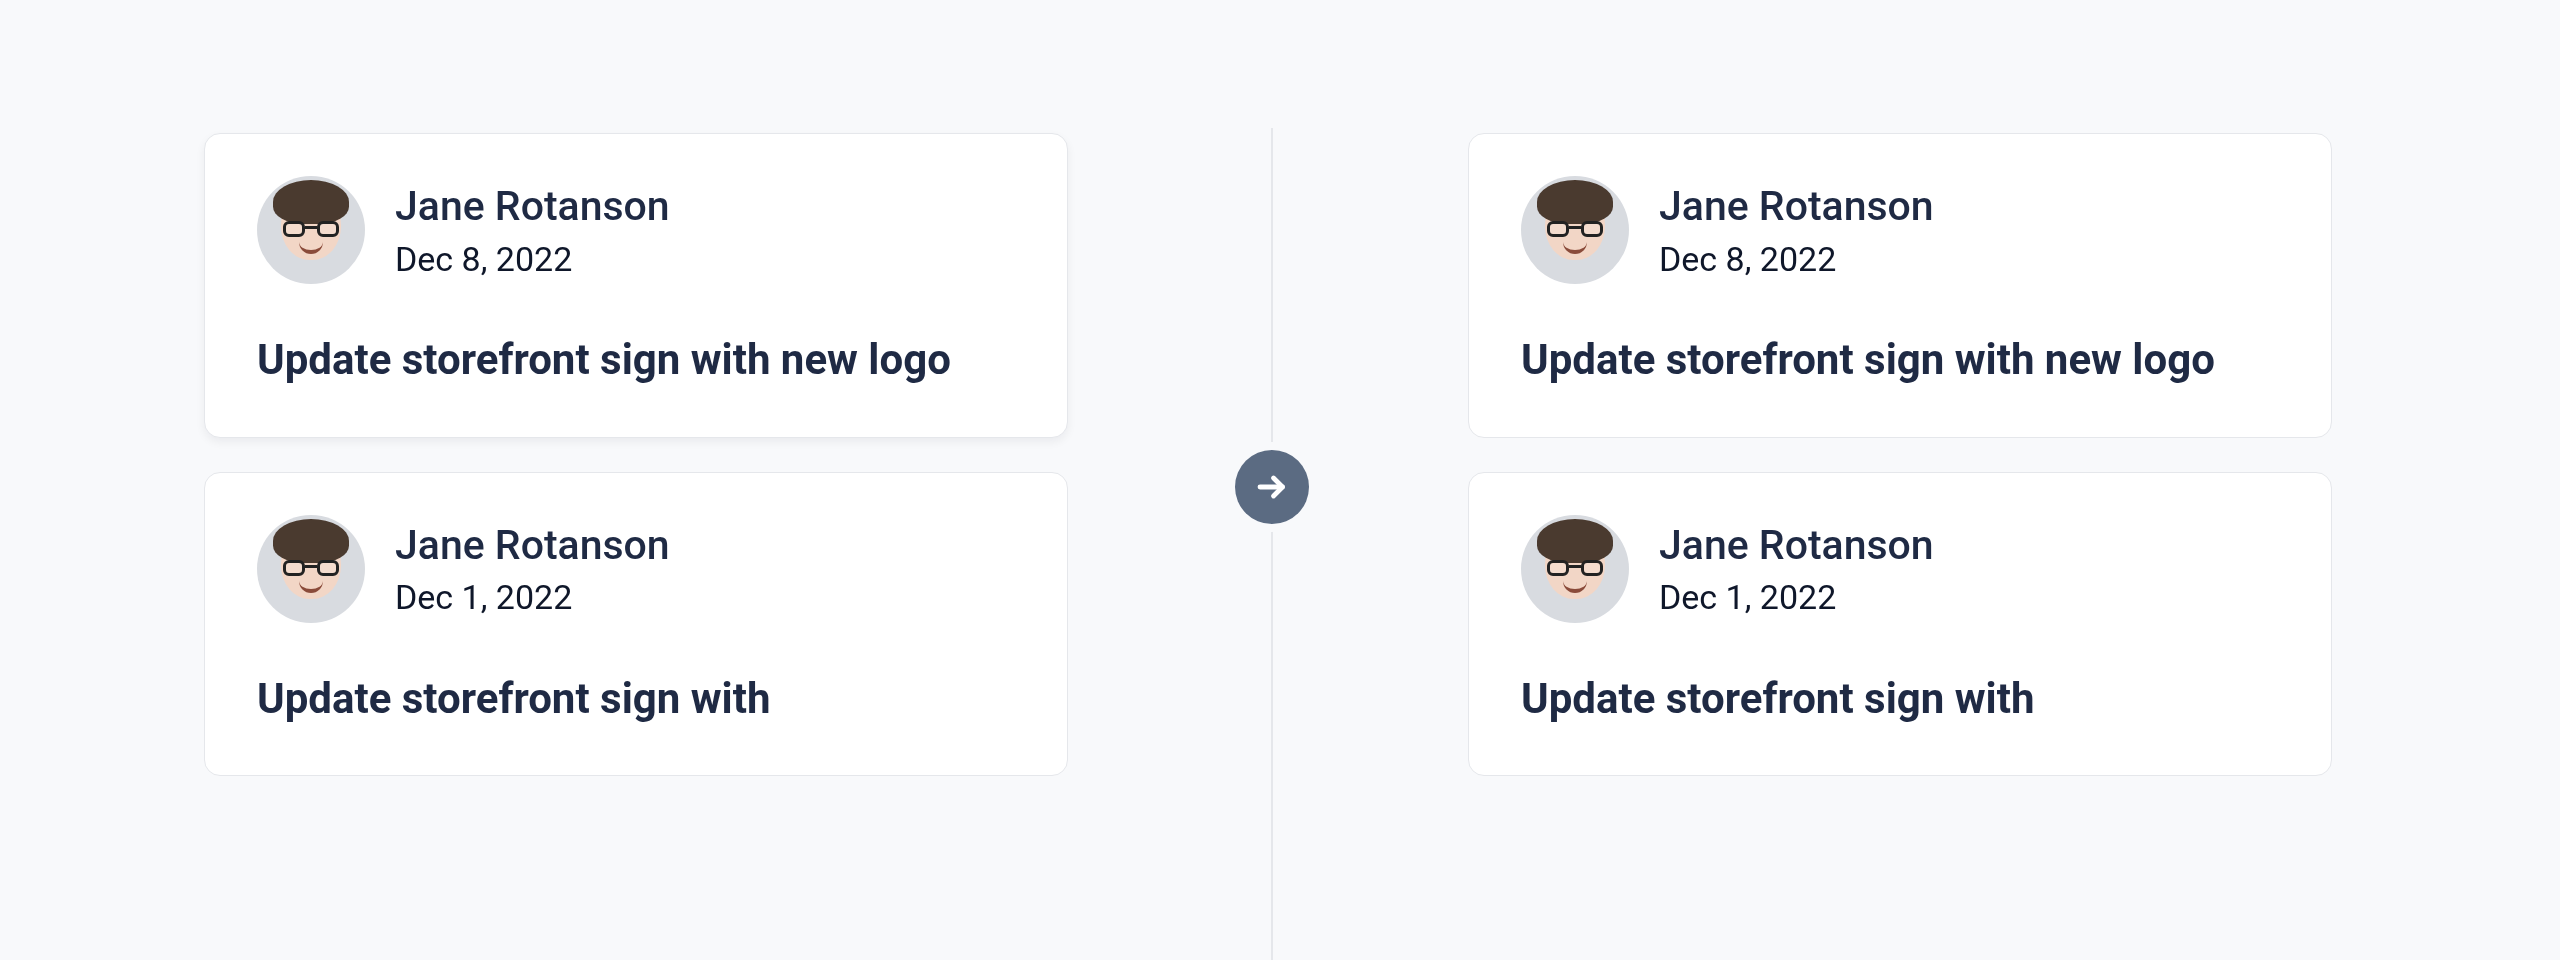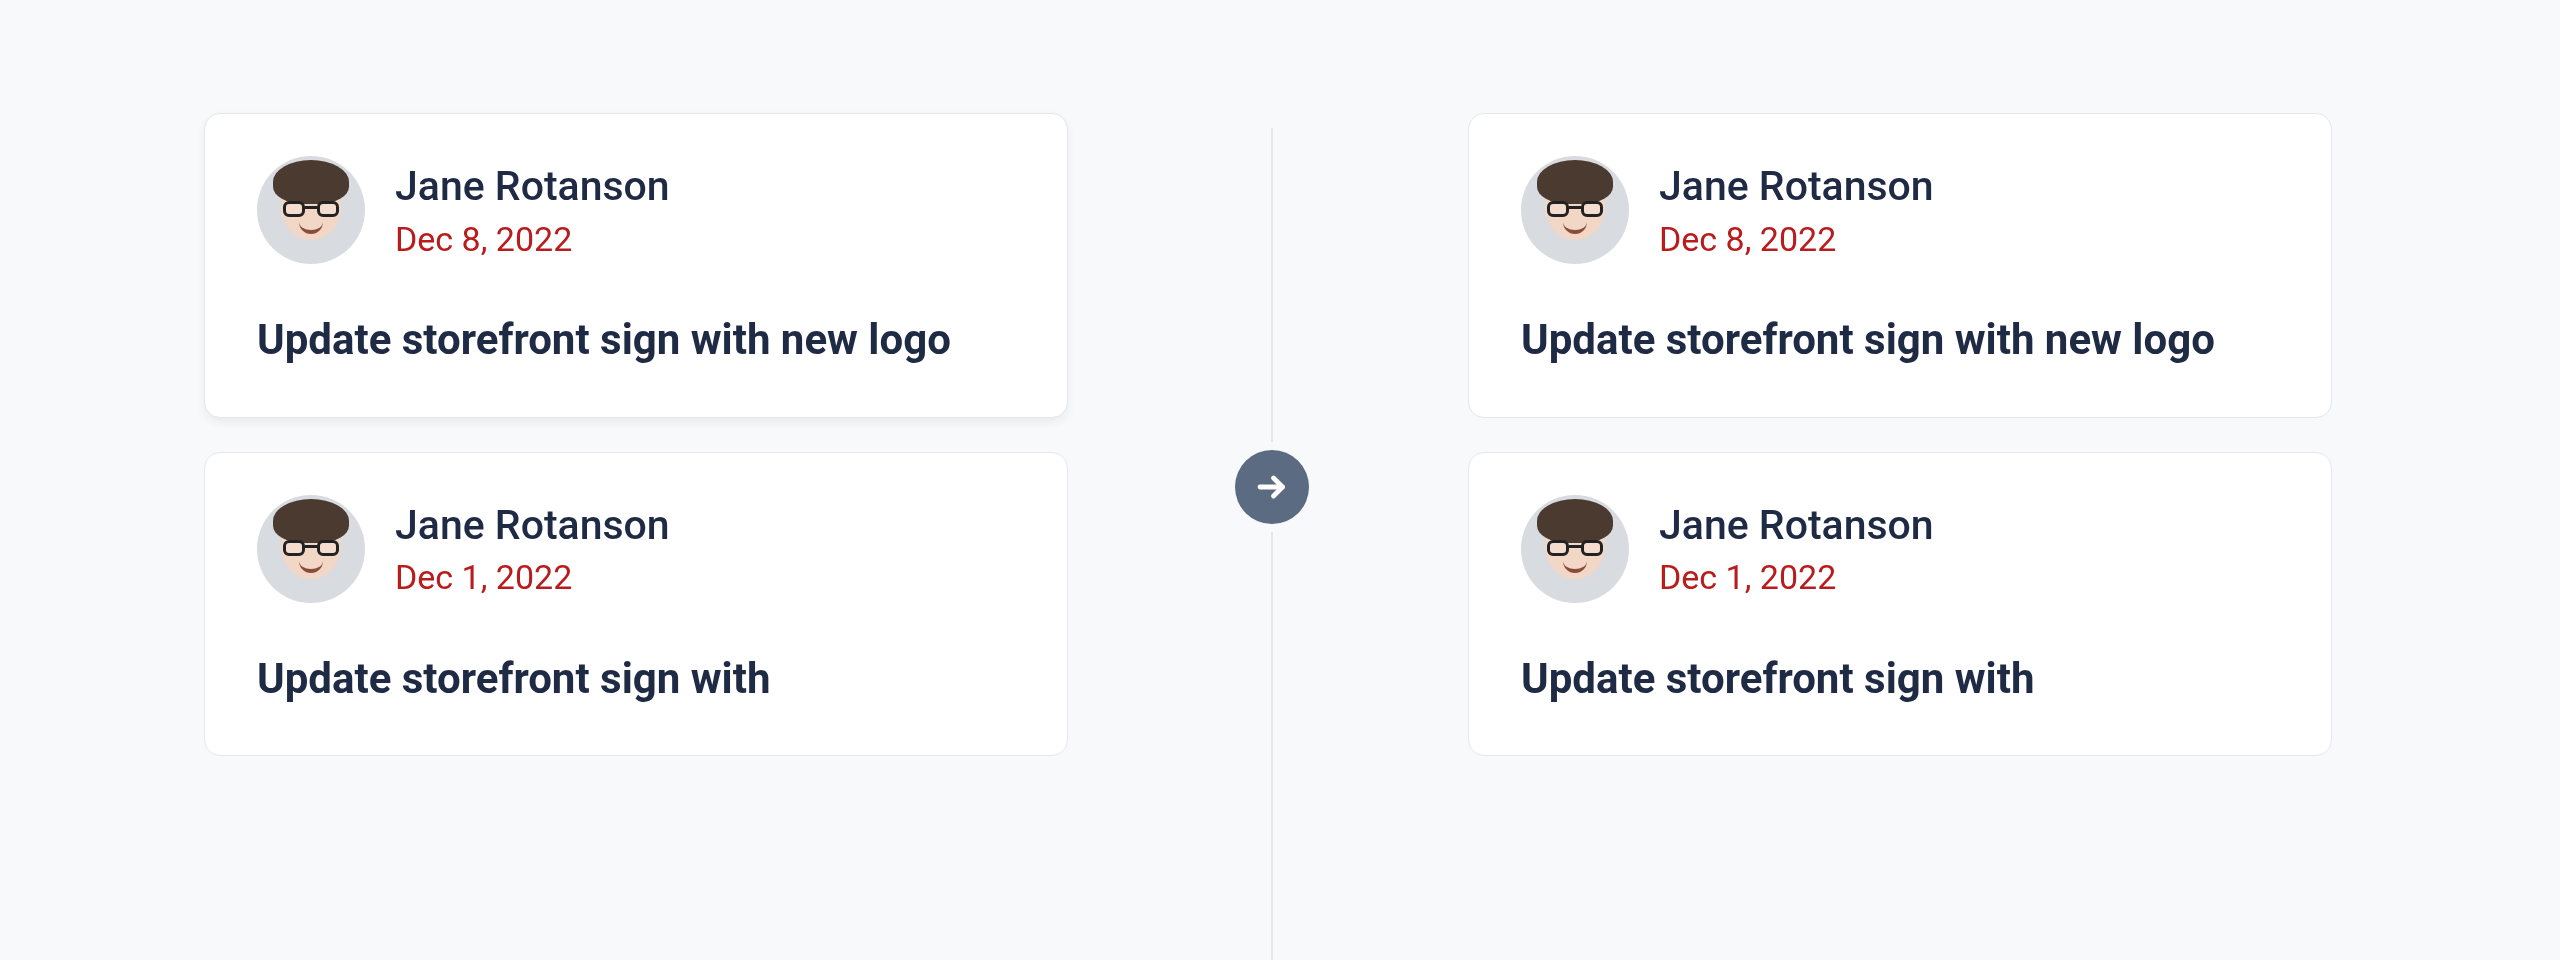--- a/index.html
+++ b/index.html
@@ -16,21 +16,21 @@
       position: relative;
     }
     .canvas {
       position: relative;
       width: 100%;
       height: 100%;
     }
     
     .column {
       position: absolute;
-      top: 113px;
+      top: 133px;
       display: flex;
       flex-direction: column;
       gap: 34px;
     }
     .column-left {
       left: 204px;
     }
     .column-right {
       left: 1468px;
     }
@@ -122,21 +122,21 @@
     }
     .name {
       font-size: 41px;
       font-weight: 500;
       color: #1f2a44;
       line-height: 1.25;
     }
     .date {
       font-size: 34px;
       font-weight: 400;
-      color: #b91c1c;
+      color: #0f172a;
       margin-top: 6px;
     }
     .card-body {
       font-size: 42px;
       font-weight: 700;
       color: #1f2a44;
       line-height: 1.35;
     }
     
     .divider-line {

